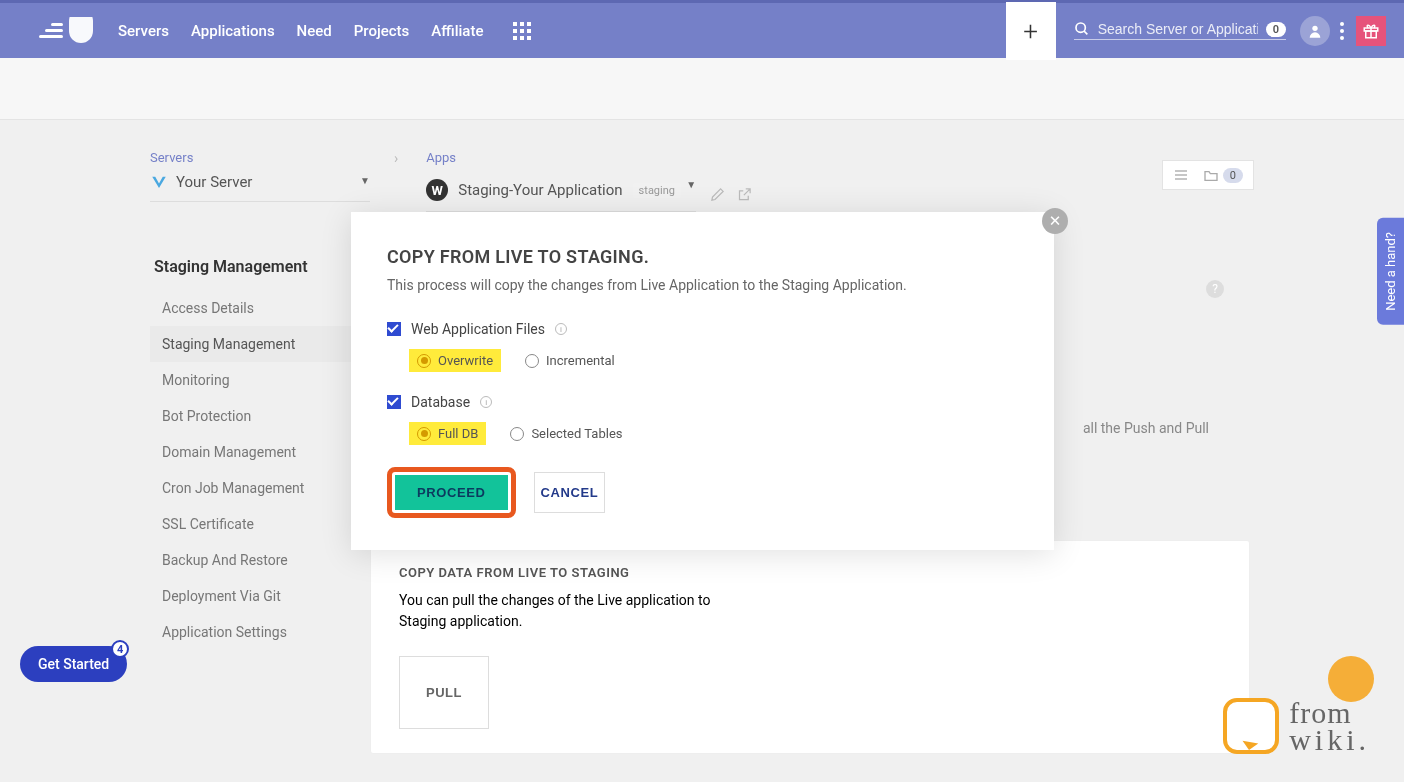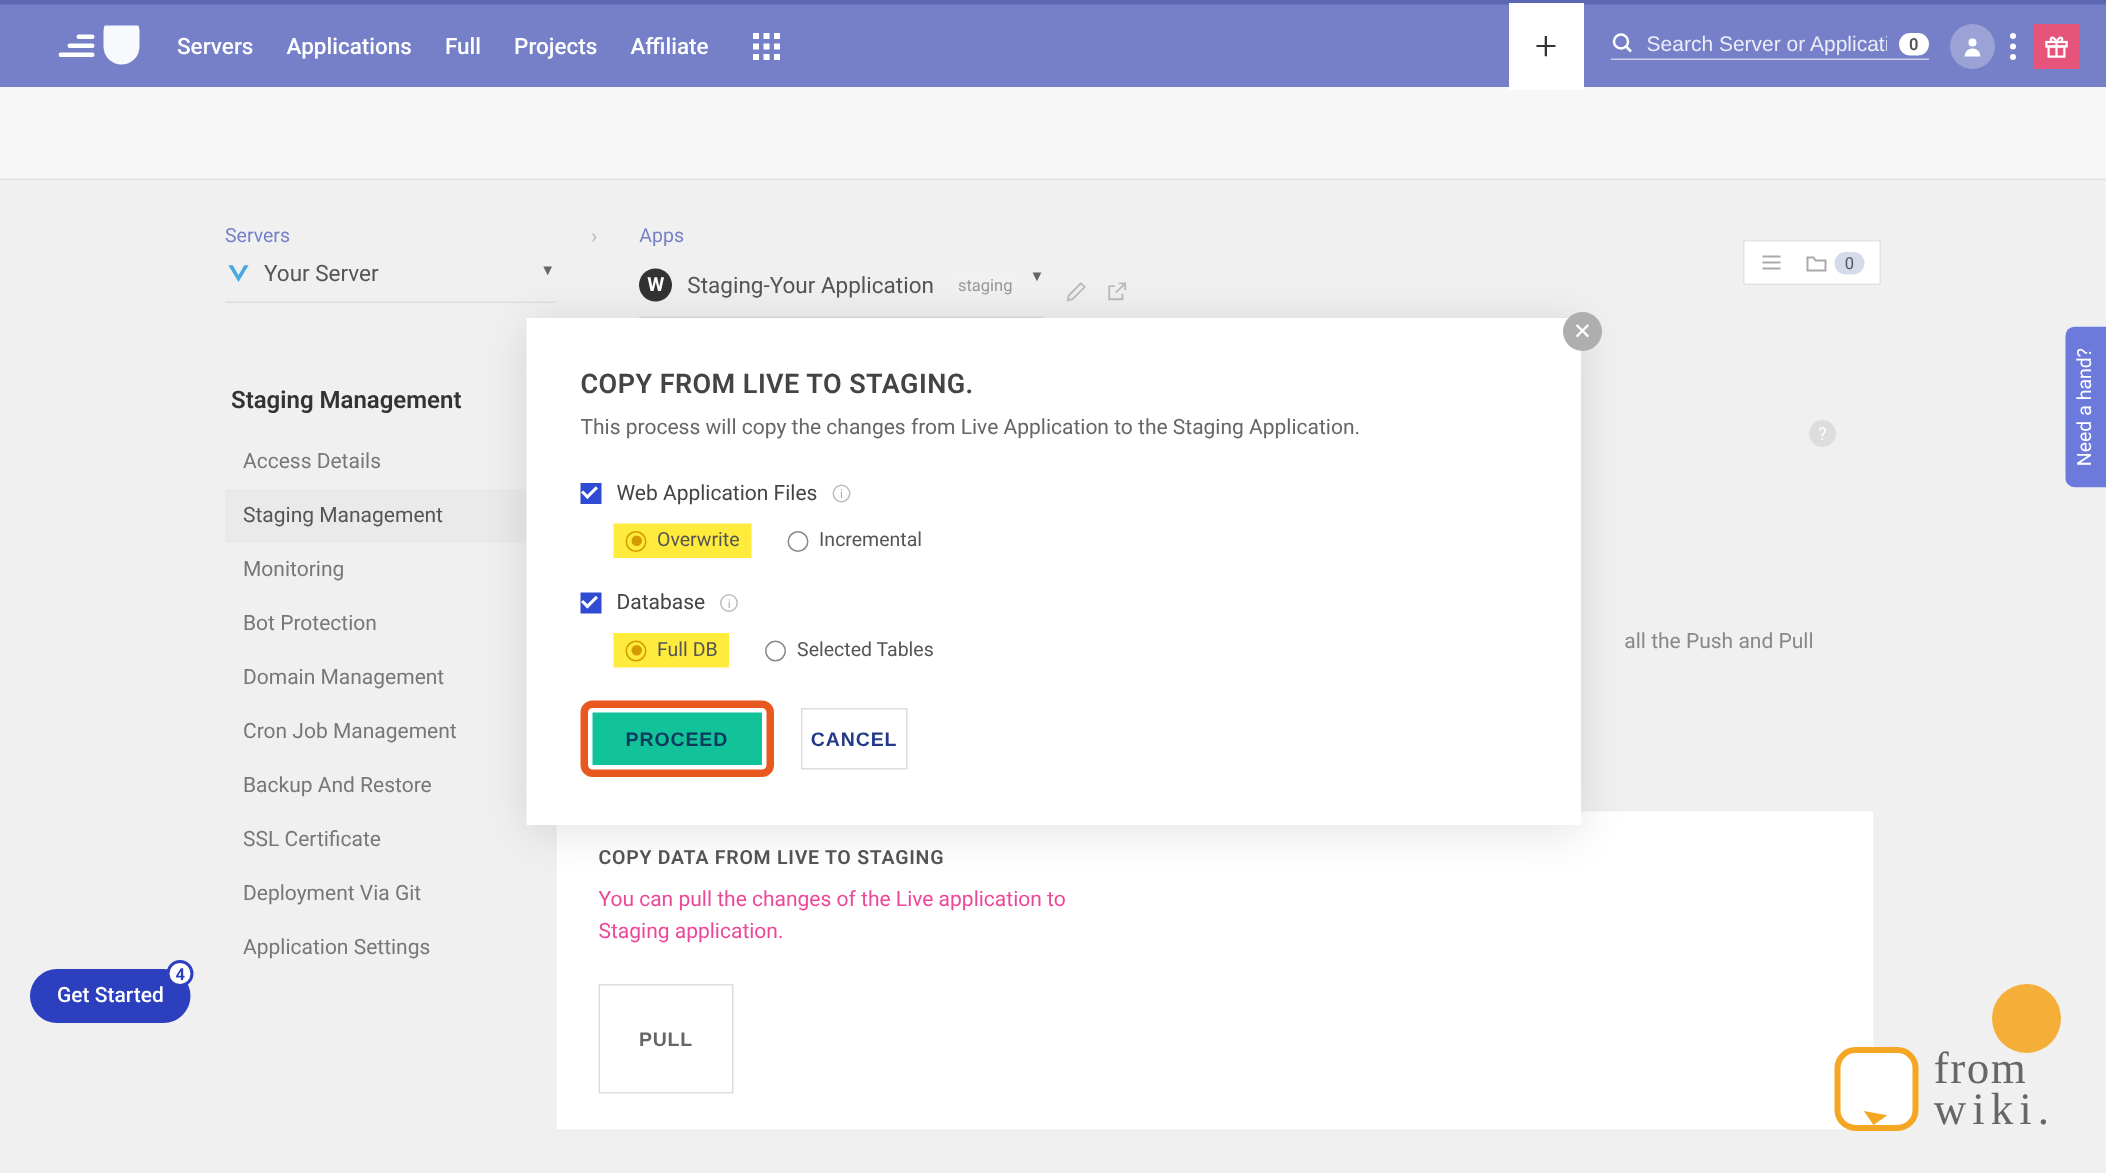--- a/index.html
+++ b/index.html
@@ -48,21 +48,21 @@
   .wp-icon { width:22px; height:22px; background:#333; border-radius:50%; display:flex; align-items:center; justify-content:center; color:#fff; font-size:13px; font-weight:700;}
   .row-icons { color:#bbb; font-size:14px; display:flex; gap:12px; padding-bottom:10px;}
   .chevron-between { color:#bbb; padding-bottom:10px; font-size:14px; margin:0 8px 0 4px;}
   
   .view-toggle { position:absolute; right:0; top:10px; background:#fff; border:1px solid #e3e3e3; display:flex; align-items:center; padding:6px 10px; gap:14px;}
   .view-toggle .badge { background:#d6dbec; color:#555; border-radius:10px; font-size:11px; padding:1px 7px;}
   
   
   .bg-panel { position:absolute; top:370px; left:370px; width:880px; background:#fff; border:1px solid #eee; border-radius:3px; padding:24px 28px; z-index:0;}
   .bg-panel .section-title { font-size:13px; letter-spacing:.5px; color:#555; font-weight:600; margin-bottom:10px;}
-  .bg-panel .section-desc { font-size:14px; color:#ec4899; line-height:1.5; max-width:360px;}
+  .bg-panel .section-desc { font-size:14px; color:#000000; line-height:1.5; max-width:360px;}
   .bg-panel .pull-btn { margin-top:24px; border:1px solid #ddd; background:#fff; color:#666; padding:28px 26px; font-size:13px; letter-spacing:.5px; cursor:pointer; font-weight:600;}
   .bg-text-right { position:absolute; right:195px; top:420px; color:#888; font-size:14px; z-index:0;}
   .help-circle { position:absolute; right:180px; top:280px; width:18px;height:18px; border-radius:50%; background:#ddd; color:#fff; font-size:12px; display:flex; align-items:center; justify-content:center; z-index:0;}
   
   
   .modal { position:absolute; left:351px; top:212px; width:703px; background:#fff; box-shadow:0 4px 30px rgba(0,0,0,.12); padding:34px 36px 32px 36px; z-index:10;}
   .modal-close { position:absolute; right:-14px; top:-4px; width:26px; height:26px; background:#aeaeae; border-radius:50%; color:#fff; display:flex; align-items:center; justify-content:center; font-size:15px; cursor:pointer;}
   .modal h2 { font-size:18px; letter-spacing:.3px; color:#444; font-weight:600; margin-bottom:10px;}
   .modal .desc { font-size:14px; color:#666; margin-bottom:28px;}
   .opt-group { margin-bottom:22px;}
@@ -103,21 +103,21 @@
           <rect x="0" y="18" width="24" height="3" rx="1.5"></rect>
           <rect x="6" y="12" width="18" height="3" rx="1.5"></rect>
           <rect x="12" y="6" width="12" height="3" rx="1.5"></rect>
           <path d="M30 4 a12 12 0 0 1 24 0 v10 a12 12 0 0 1 -24 0 z" opacity=".95"></path>
         </g>
       </svg>
   </div>
   <div class="nav-links">
     <a>Servers</a>
     <a>Applications</a>
-    <a>Full</a>
+    <a>Need</a>
     <a>Projects</a>
     <a>Affiliate</a>
   </div>
   <div class="grid-icon">
     <span></span>
       <span></span>
       <span></span>
       <span></span>
       <span></span>
       <span></span>
@@ -171,22 +171,22 @@
     </div>
 
     <div class="sidebar-title">Staging Management</div>
     <ul class="sidebar">
       <li>Access Details</li>
       <li class="active">Staging Management</li>
       <li><span>Monitoring</span><span class="exp">⌄</span></li>
       <li>Bot Protection</li>
       <li>Domain Management</li>
       <li>Cron Job Management</li>
+      <li>SSL Certificate</li>
       <li>Backup And Restore</li>
-      <li>SSL Certificate</li>
       <li>Deployment Via Git</li>
       <li>Application Settings</li>
     </ul>
   </div>
 
   <span class="chevron-between">›</span>
 
   <div class="right-col">
     <span class="crumb-label">Apps</span>
     <div class="app-row">

